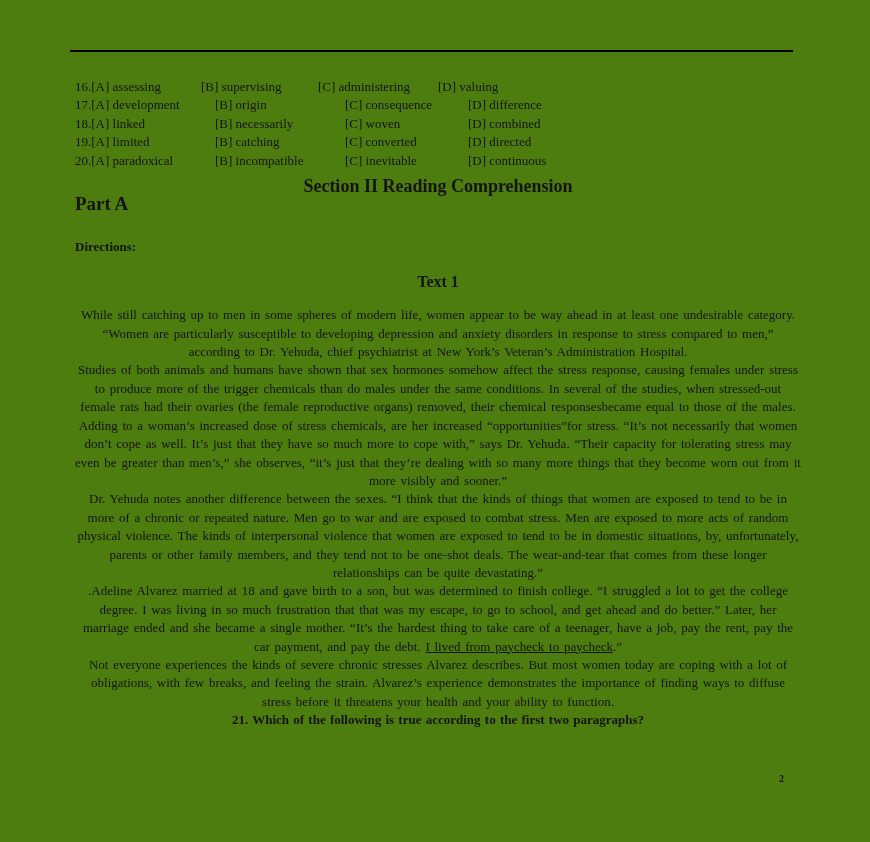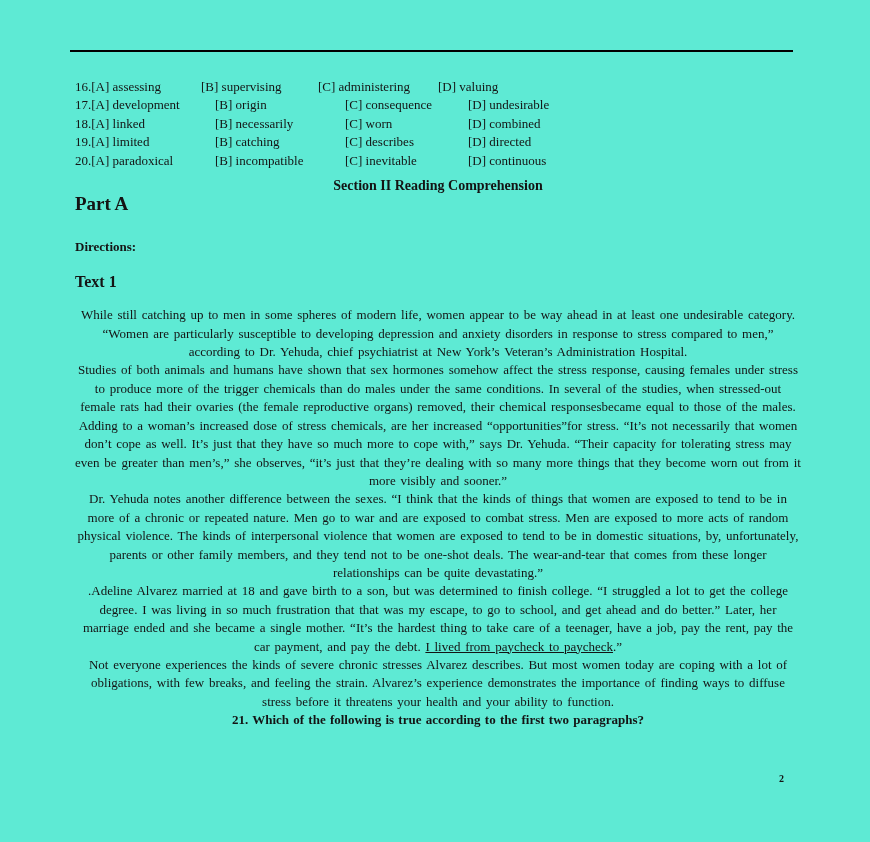--- a/index.html
+++ b/index.html
@@ -2,50 +2,50 @@
 <html><head>
 <meta charset="utf-8">
 <style>
   html,body { margin:0; padding:0; background:#ffffff; }
   body {
     width:870px; height:842px; position:relative;
     font-family:"Liberation Serif", serif;
     color:#141414;
     -webkit-font-smoothing:antialiased;
   }
-  .page { position:absolute; inset:0; background:#5eead4; overflow:hidden;font-family:Liberation Serif, serif; }
+  .page { position:absolute; inset:0; background:#4d7c0f; overflow:hidden;font-family:Liberation Serif, serif; }
   .header-rule {
     position:absolute; left:70px; top:50px; width:723px; height:2px;
     background:#000;
   }
   .content {
     position:absolute; left:75px; top:78px; width:726px;
     font-size:13px; line-height:18.4px;
   }
   
   .opt-row { white-space:nowrap; }
   .opt-cell { display:inline-block; vertical-align:top; }
   .opt-a { width:140px; }
   .opt-b { width:130px; }
   .opt-c { width:123px; }
   .opt-row.first .opt-a { width:126px; }
   .opt-row.first .opt-b { width:117px; }
   .opt-row.first .opt-c { width:120px; }
   
   .section-title {
-    text-align:center; font-weight:bold; font-size:14px;
+    text-align:center; font-weight:bold; font-size:18px;
     margin-top:7px; line-height:18.4px;
   }
   .part-label { font-weight:bold; font-size:19px; line-height:18.4px; }
   .directions-line { line-height:18.4px;margin-top:24px; }
   .directions-label { font-weight:bold; }
   .directions-text { word-spacing:1px; }
   
   .passage-title {
-    font-weight:bold; font-size:16px;
+    text-align:center; font-weight:bold; font-size:16px;
     margin-top:15px; margin-bottom:13px; line-height:22px;
   }
   .para { margin:0; word-spacing:1.5px; text-align:center; }
   .underline { text-decoration:underline; }
   .question { font-weight:bold; word-spacing:1px; }
   .page-number {
     position:absolute; left:779px; top:773px;
     font-size:10px; font-weight:bold;
   }
 </style>
@@ -53,23 +53,23 @@
 <body>
 
 <div class="page">
 
   <div class="header-rule"></div>
 
   <div class="content">
 
     <div>
         <div class="opt-row first"><span class="opt-cell opt-a">16.[A] assessing</span><span class="opt-cell opt-b">[B] supervising</span><span class="opt-cell opt-c">[C] administering</span><span class="opt-cell opt-d">[D] valuing</span></div>
-        <div class="opt-row"><span class="opt-cell opt-a">17.[A] development</span><span class="opt-cell opt-b">[B] origin</span><span class="opt-cell opt-c">[C] consequence</span><span class="opt-cell opt-d">[D] undesirable</span></div>
-        <div class="opt-row"><span class="opt-cell opt-a">18.[A] linked</span><span class="opt-cell opt-b">[B] necessarily</span><span class="opt-cell opt-c">[C] worn</span><span class="opt-cell opt-d">[D] combined</span></div>
-        <div class="opt-row"><span class="opt-cell opt-a">19.[A] limited</span><span class="opt-cell opt-b">[B] catching</span><span class="opt-cell opt-c">[C] describes</span><span class="opt-cell opt-d">[D] directed</span></div>
+        <div class="opt-row"><span class="opt-cell opt-a">17.[A] development</span><span class="opt-cell opt-b">[B] origin</span><span class="opt-cell opt-c">[C] consequence</span><span class="opt-cell opt-d">[D] difference</span></div>
+        <div class="opt-row"><span class="opt-cell opt-a">18.[A] linked</span><span class="opt-cell opt-b">[B] necessarily</span><span class="opt-cell opt-c">[C] woven</span><span class="opt-cell opt-d">[D] combined</span></div>
+        <div class="opt-row"><span class="opt-cell opt-a">19.[A] limited</span><span class="opt-cell opt-b">[B] catching</span><span class="opt-cell opt-c">[C] converted</span><span class="opt-cell opt-d">[D] directed</span></div>
         <div class="opt-row"><span class="opt-cell opt-a">20.[A] paradoxical</span><span class="opt-cell opt-b">[B] incompatible</span><span class="opt-cell opt-c">[C] inevitable</span><span class="opt-cell opt-d">[D] continuous</span></div>
       </div>
 
     <div class="section-title">Section II Reading Comprehension</div>
 
     <div class="part-label">Part A</div>
 
     <div class="directions-line directions-label">Directions:</div>
 
 

